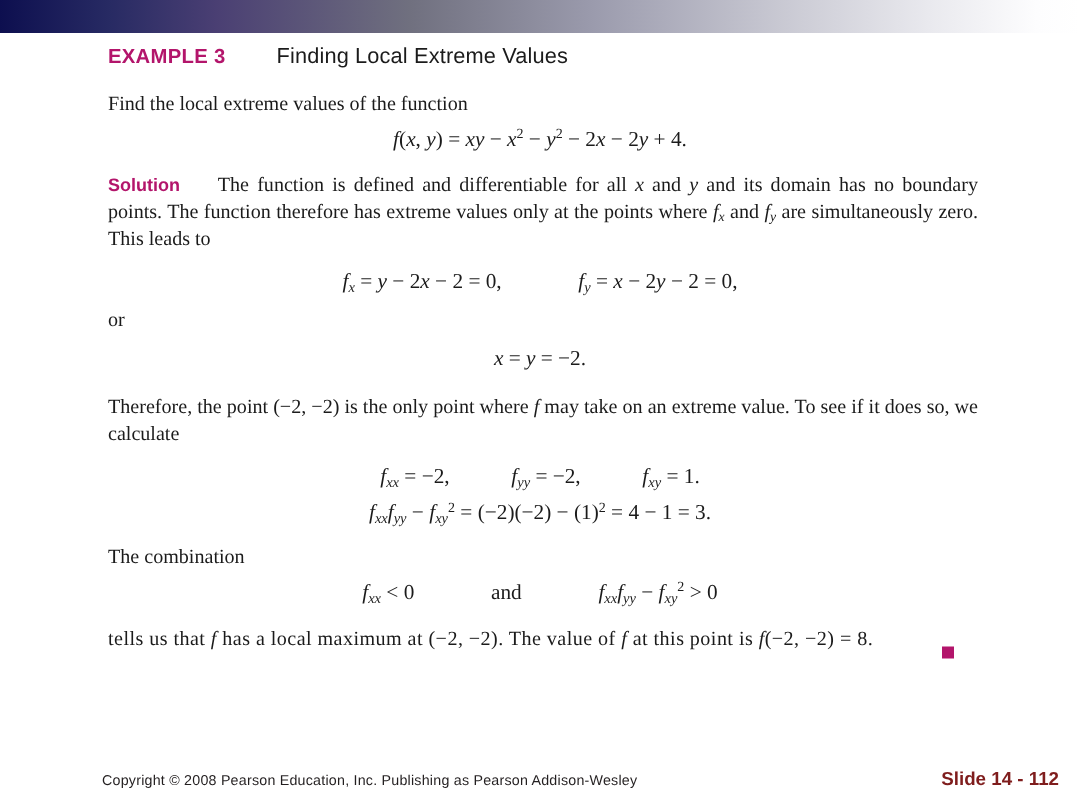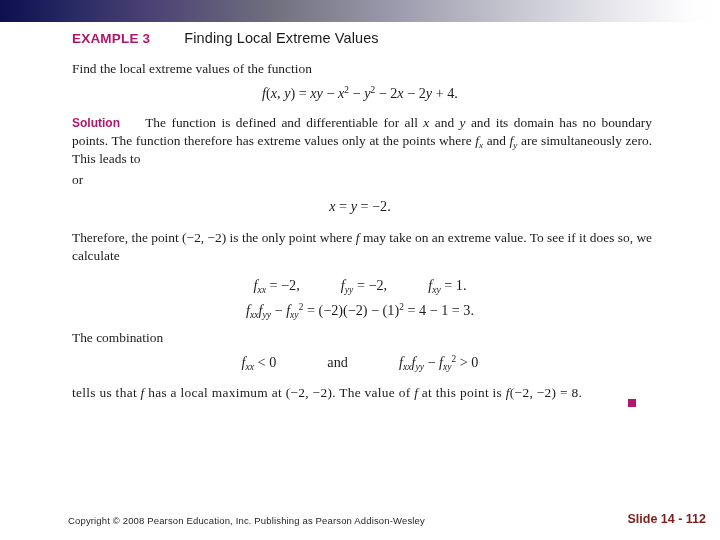--- a/index.html
+++ b/index.html
@@ -39,21 +39,21 @@
     left: 64px;
     top: 30px;
     width: 592px;
     height: 480px;
     color: #1b1b1b;
     font-family: "Liberation Serif", serif;
   }
 
   .ex-head {
     display: flex;
-    align-items: center;
+    align-items: flex-start;
     margin: 0 0 14px 8px;
   }
   .ex-label {
     font-family: "Liberation Sans", sans-serif;
     font-weight: bold;
     font-size: 13.5px;
     letter-spacing: .2px;
     color: #b3156b;
   }
   .ex-title {
@@ -167,20 +167,25 @@
     <span class="fn">f</span>(<i class="v">x</i>, <i class="v">y</i>) = <i class="v">xy</i> − <i class="v">x</i><sup>2</sup> − <i class="v">y</i><sup>2</sup> − 2<i class="v">x</i> − 2<i class="v">y</i> + 4.
   </div>
 
   <p class="para" style="margin-top:12px;">
     <span class="sol-label">Solution</span>
     The function is defined and differentiable for all <i class="v">x</i> and <i class="v">y</i> and its domain has
     no boundary points. The function therefore has extreme values only at the points where <span class="fn">f</span><sub>x</sub>
     and <span class="fn">f</span><sub>y</sub> are simultaneously zero. This leads to
   </p>
 
+  <div class="eq two" style="margin-top:12px;">
+    <span><span class="fn">f</span><sub>x</sub> = <i class="v">y</i> − 2<i class="v">x</i> − 2 = 0,</span>
+    <span class="gap-lg"></span>
+    <span><span class="fn">f</span><sub>y</sub> = <i class="v">x</i> − 2<i class="v">y</i> − 2 = 0,</span>
+  </div>
 
   <div class="or-line">or</div>
 
   <div class="eq" style="margin-top:10px;">
     <i class="v">x</i> = <i class="v">y</i> = −2.
   </div>
 
   <p class="para" style="margin-top:14px;">
     Therefore, the point (−2, −2) is the only point where <span class="fn">f</span> may take on an extreme value. To
     see if it does so, we calculate

